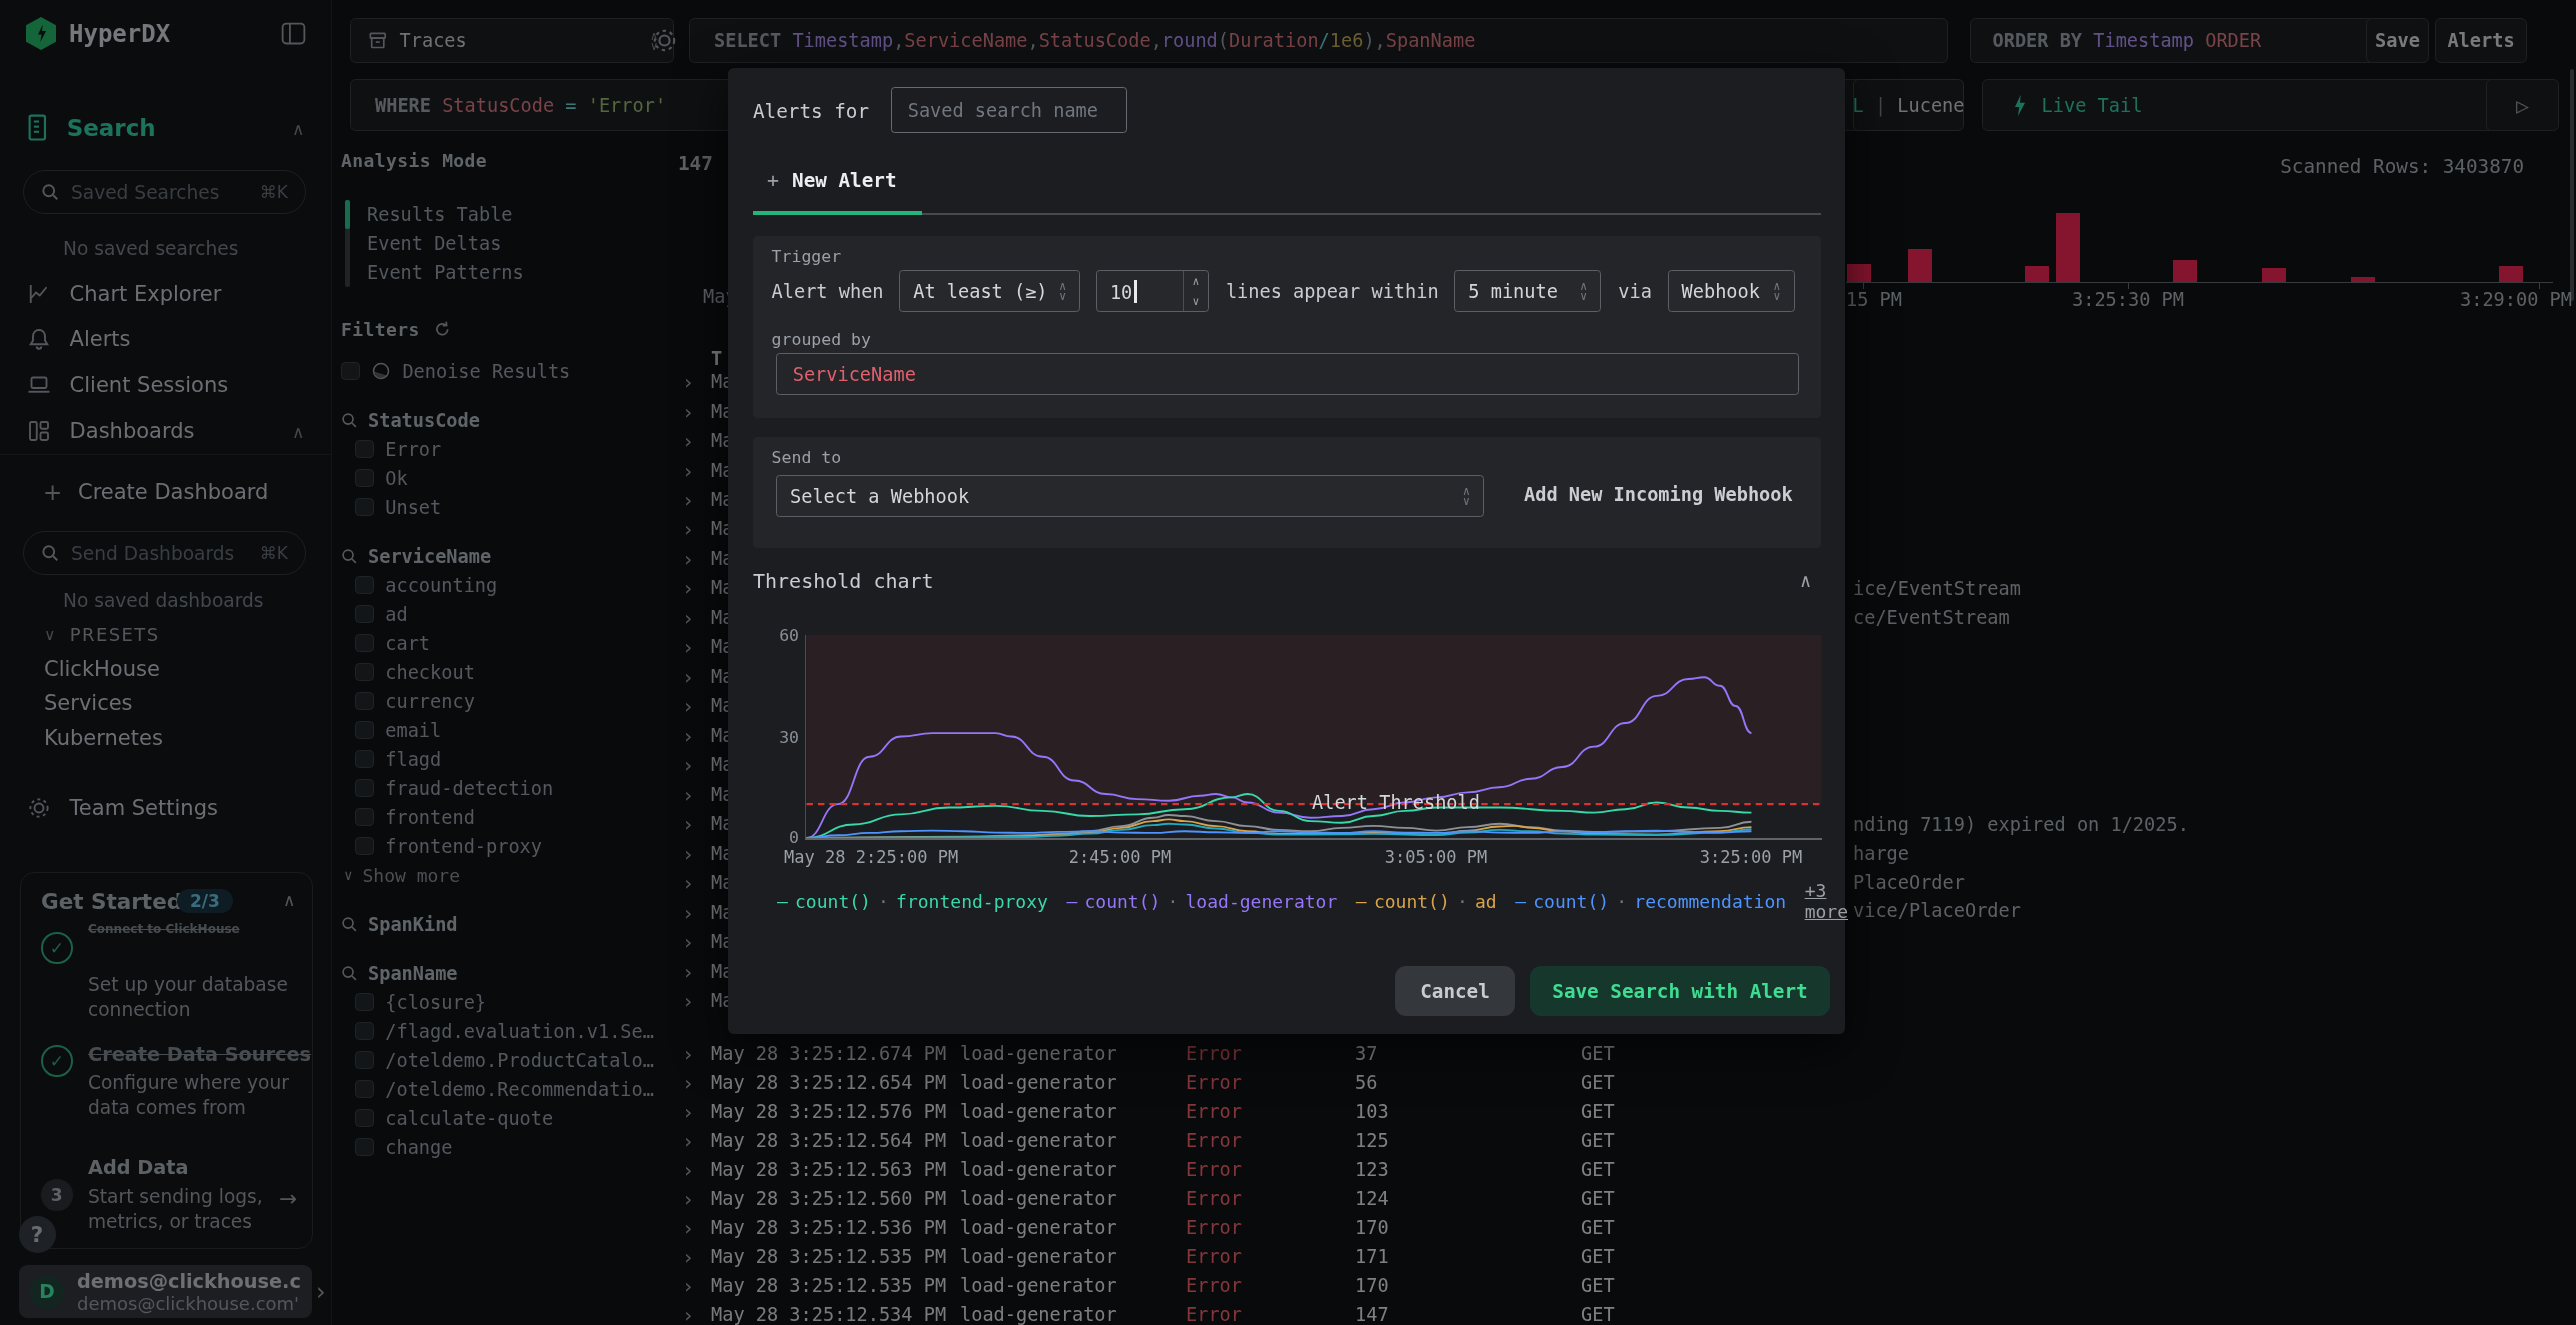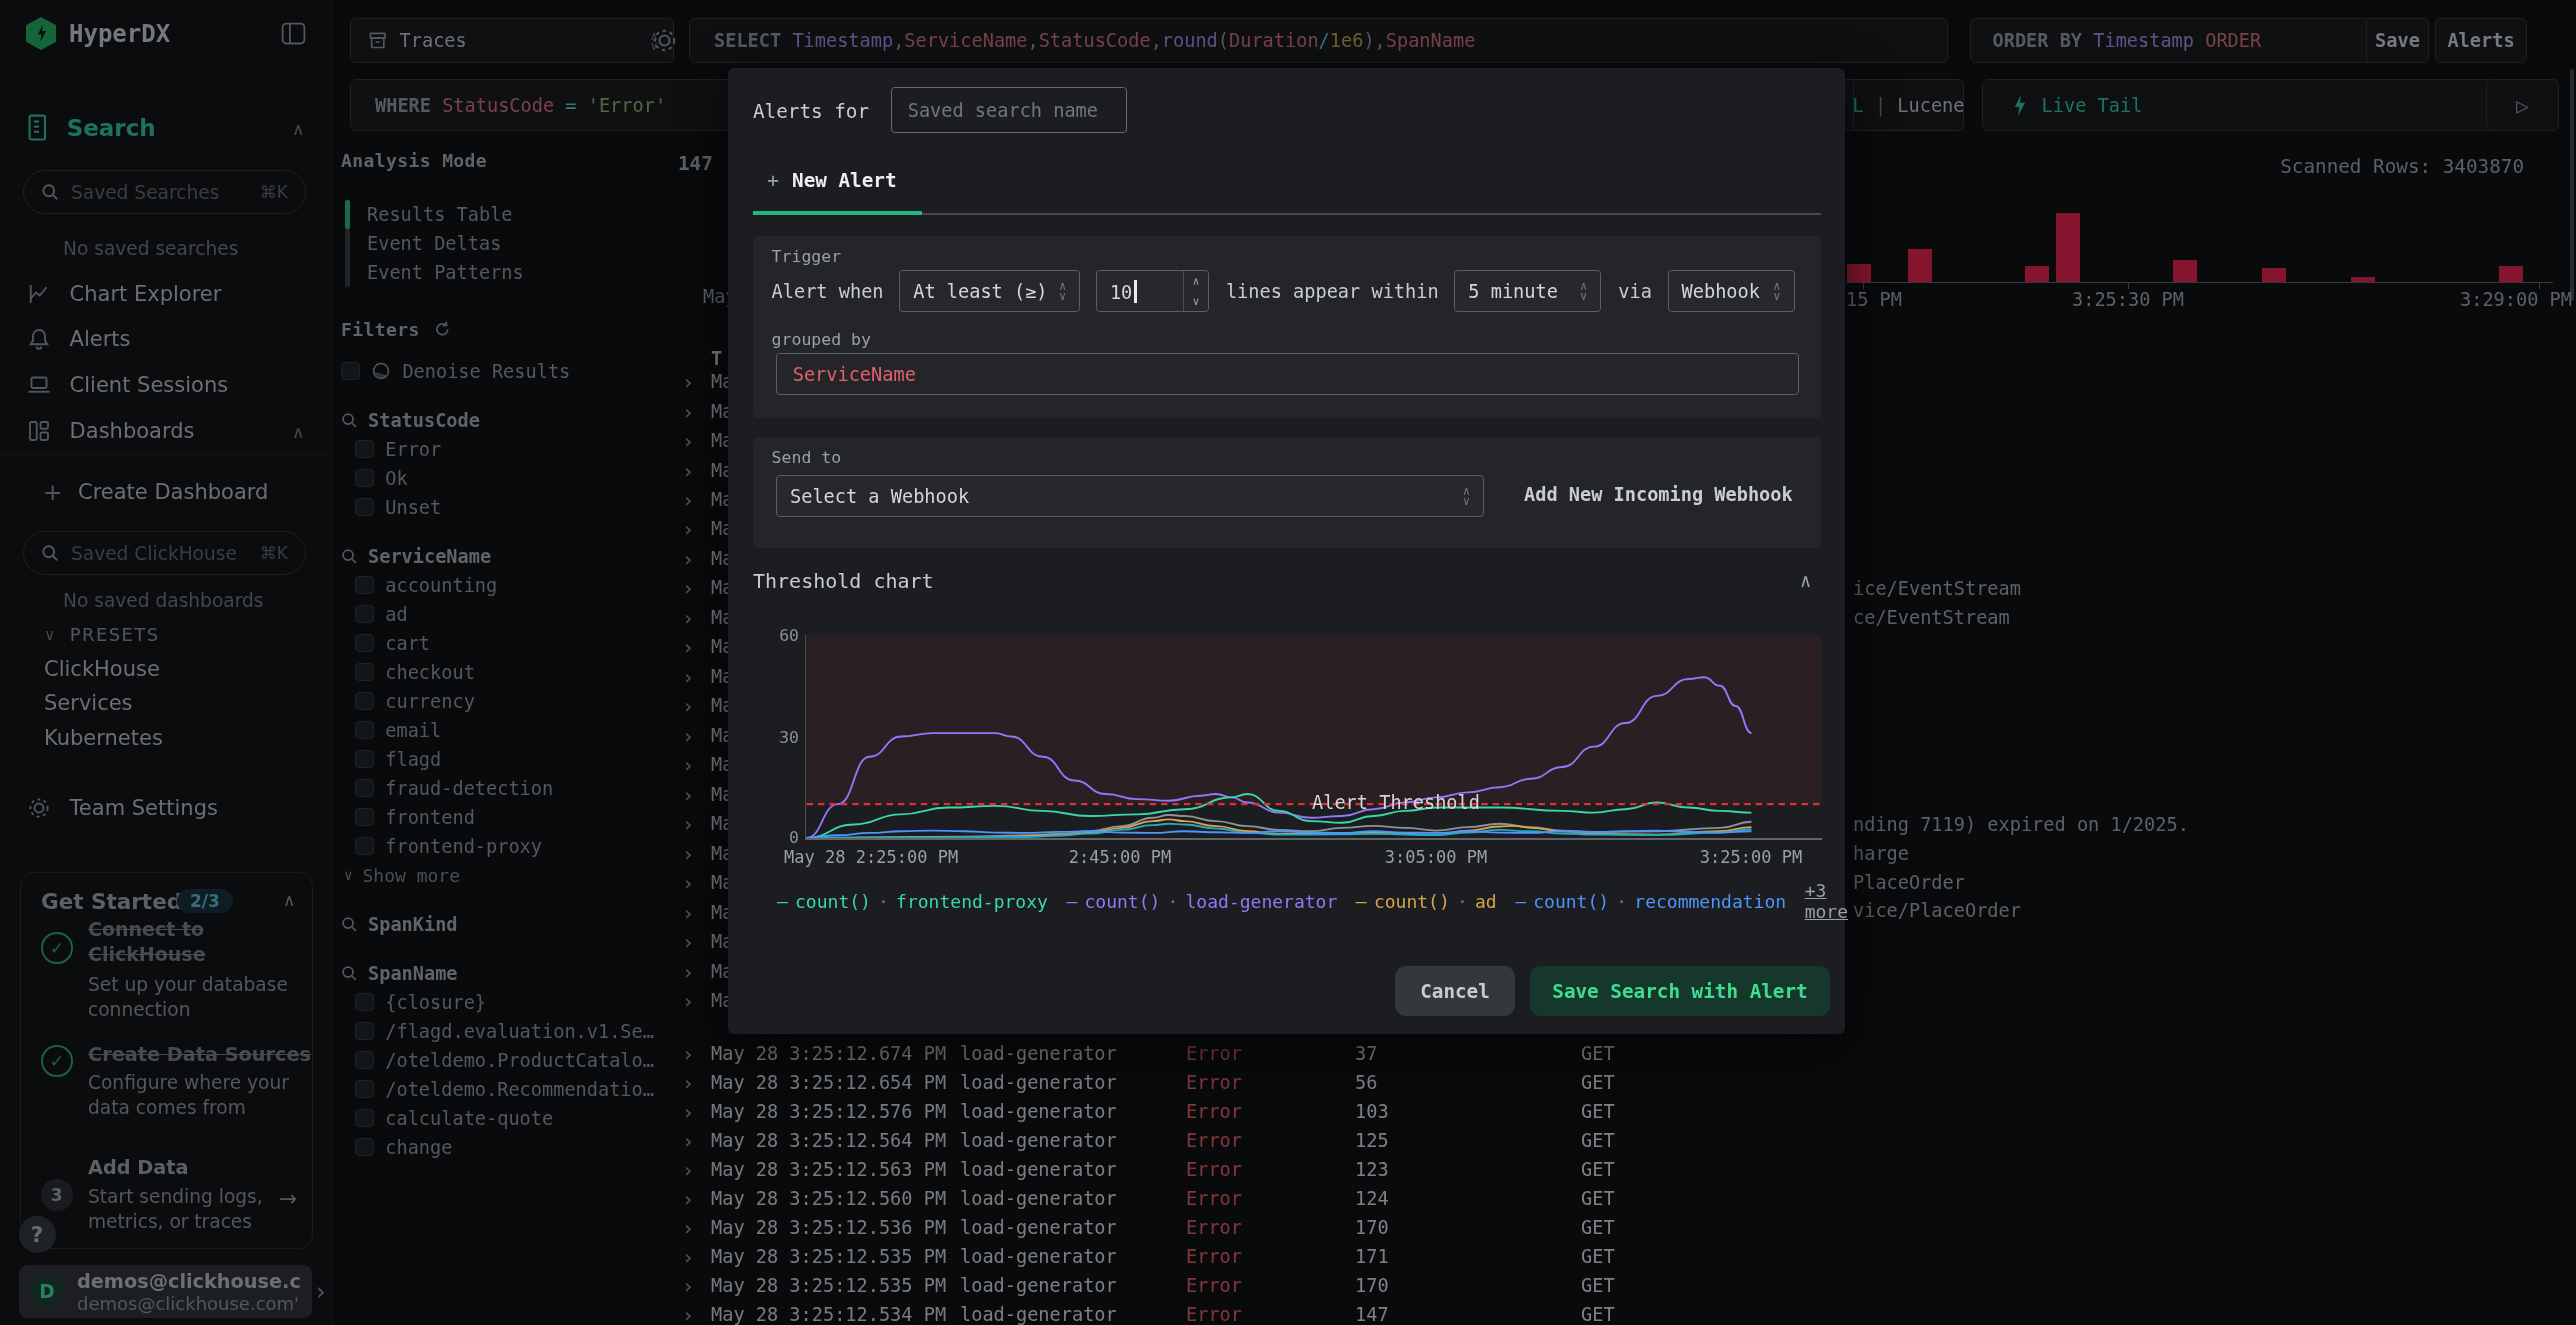--- a/index.html
+++ b/index.html
@@ -209,21 +209,21 @@
   <div class="abs" style="left:43px;top:479px;display:flex;align-items:center;gap:15.7px;">
     <span class="sans" style="color:#8a9096;font-size:23px;">+</span>
     <span class="sans nav-label">Create Dashboard</span>
   </div>
 
   <div class="pill" style="top:531px;">
     <svg class="icon" width="18.6" height="18.6" viewBox="0 0 24 24" fill="none" stroke="currentColor" stroke-width="2.5">
         <circle cx="10" cy="10" r="7"></circle>
         <line x1="15.5" y1="15.5" x2="21" y2="21"></line>
       </svg>
-    <span class="sans" style="margin-left:11.4px;">Saved ClickHouse</span>
+    <span class="sans" style="margin-left:11.4px;">Send Dashboards</span>
     <span class="sans" style="margin-left:auto;font-size:17px;">⌘K</span>
   </div>
   <div class="abs sans muted" style="left:63px;top:590px;font-size:18.6px;">No saved dashboards</div>
 
   <div class="abs" style="left:44px;top:624px;display:flex;align-items:center;gap:14.3px;">
     <span class="sans" style="color:#6f757c;font-size:15.7px;">∨</span>
     <span class="sans" style="color:#8a9096;font-size:18px;letter-spacing:1.4px;">PRESETS</span>
   </div>
   <div class="abs sans nav-label" style="left:44px;top:657px;">ClickHouse</div>
   <div class="abs sans nav-label" style="left:44px;top:691px;">Services</div>
@@ -236,21 +236,21 @@
       </svg>
     <span class="sans nav-label">Team Settings</span>
   </div>
 
   <div class="gs-card sans">
     <span class="abs" style="left:20px;top:15.7px;font-size:21.5px;font-weight:bold;color:#9aa0a6;">Get Started</span>
     <span class="abs" style="left:156px;top:15.7px;padding:2.1px 13px;border-radius:12px;background:#132c36;color:#5fb3cf;font-size:17px;font-weight:bold;">2/3</span>
     <span class="abs" style="left:262px;top:17px;color:#8a9096;font-size:17px;">∧</span>
 
     <span class="abs check-circle" style="left:20px;top:59px;">✓</span>
-    <div class="abs strike" style="left:67px;top:44px;width:208px;font-size:19px;font-weight:bold;line-height:25px;">Connect to ClickHouse</div>
+    <div class="abs strike" style="left:67px;top:44px;width:208px;font-size:12px;font-weight:bold;line-height:25px;">Connect to ClickHouse</div>
     <div class="abs" style="left:67px;top:99px;font-size:18.6px;color:#8a9096;line-height:25px;">
       <div>Set up your database</div>
         <div>connection</div>
     </div>
 
     <span class="abs check-circle" style="left:20px;top:172px;">✓</span>
     <div class="abs strike" style="left:67px;top:170px;font-size:19.3px;font-weight:bold;">Create Data Sources</div>
     <div class="abs" style="left:67px;top:197px;font-size:18.6px;color:#8a9096;line-height:25px;">
       <div>Configure where your</div>
         <div>data comes from</div>

